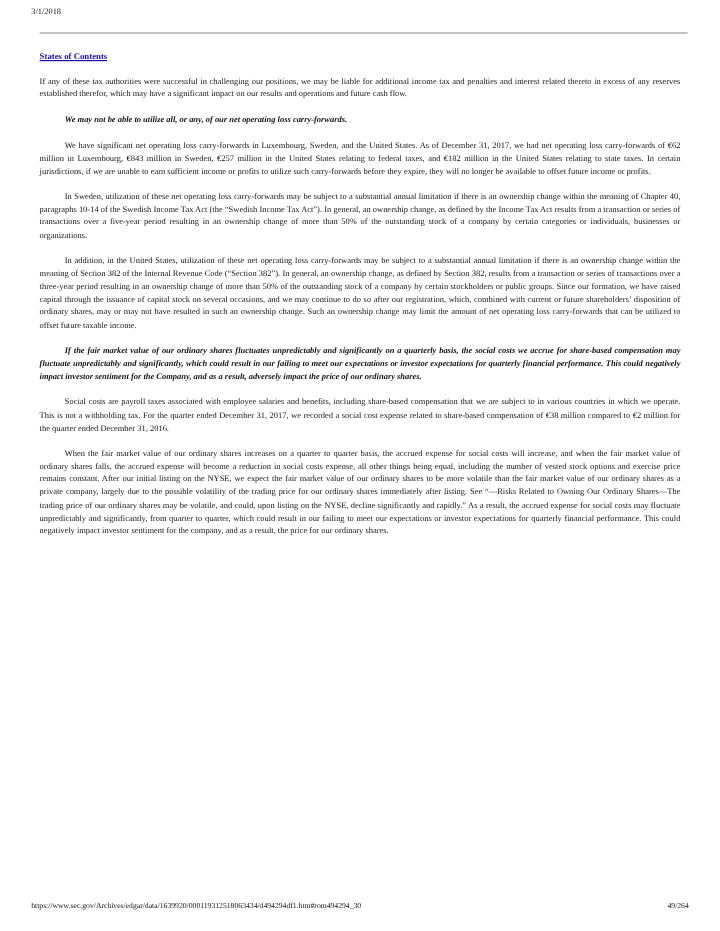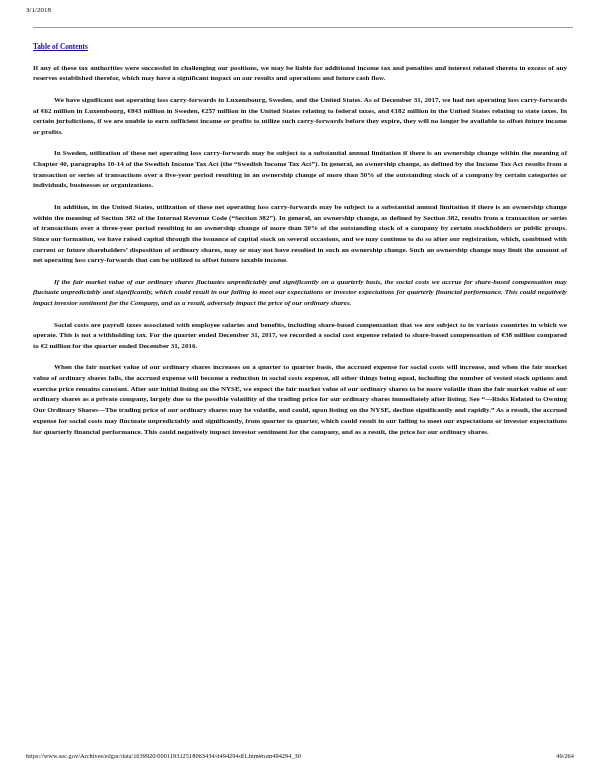--- a/index.html
+++ b/index.html
@@ -6,39 +6,40 @@
   body {
     width: 600px; height: 776px; position: relative; overflow: hidden;
     font-family: "Liberation Serif", serif; color: #111;
   }
   .hdr { position: absolute; top: 6px; left: 26px; right: 26px; height: 12px; font-size: 7px; font-family: Liberation Serif, serif; }
   .hdr .date { position: absolute; left: 0; top: 0; }
   .hdr .title { position: absolute; left: 0; right: 0; text-align: center; top: 0; }
   .rule { position: absolute; top: 27px; left: 33px; right: 27px; height: 0; border-top: 1px solid #9a9a9a; }
   .content { position: absolute; top: 42px; left: 33px; width: 534px; font-size: 7.05px; line-height: 10.7px; }
   .toc { color: #1a0dab; font-weight: bold; text-decoration: underline; font-size: 7.3px; display: inline-block; margin-bottom: 10px; }
-  p { margin: 0 0 10.7px 0; text-align: justify; font-weight: bold; }
+  p { margin: 0 0 10.7px 0; text-align: justify; }
   p.ind { text-indent: 21px; }
   p.head { font-weight: bold; font-style: italic; text-indent: 21px; }
   .pnum { text-align: center; margin-top: 2px; }
   .ftr { position: absolute; top: 752px; left: 26px; right: 26px; font-size: 6.4px; }
   .ftr .url { position: absolute; left: 0; }
   .ftr .pg { position: absolute; right: 0; }
 </style>
 </head>
 <body>
 
 <div class="hdr">
   <span class="date">3/1/2018</span>
 </div>
 <div class="rule"></div>
 
 <div class="content">
-  <a class="toc">Table of Contents</a>
+  <a class="toc">States of Contents</a>
   <p>If any of these tax authorities were successful in challenging our positions, we may be liable for additional income tax and penalties and interest related thereto in excess of any reserves established therefor, which may have a significant impact on our results and operations and future cash flow.</p>
+  <p class="head">We may not be able to utilize all, or any, of our net operating loss carry-forwards.</p>
   <p class="ind">We have significant net operating loss carry-forwards in Luxembourg, Sweden, and the United States. As of December 31, 2017, we had net operating loss carry-forwards of €62 million in Luxembourg, €843 million in Sweden, €257 million in the United States relating to federal taxes, and €182 million in the United States relating to state taxes. In certain jurisdictions, if we are unable to earn sufficient income or profits to utilize such carry-forwards before they expire, they will no longer be available to offset future income or profits.</p>
   <p class="ind">In Sweden, utilization of these net operating loss carry-forwards may be subject to a substantial annual limitation if there is an ownership change within the meaning of Chapter 40, paragraphs 10-14 of the Swedish Income Tax Act (the “Swedish Income Tax Act”). In general, an ownership change, as defined by the Income Tax Act results from a transaction or series of transactions over a five-year period resulting in an ownership change of more than 50% of the outstanding stock of a company by certain categories or individuals, businesses or organizations.</p>
   <p class="ind">In addition, in the United States, utilization of these net operating loss carry-forwards may be subject to a substantial annual limitation if there is an ownership change within the meaning of Section 382 of the Internal Revenue Code (“Section 382”). In general, an ownership change, as defined by Section 382, results from a transaction or series of transactions over a three-year period resulting in an ownership change of more than 50% of the outstanding stock of a company by certain stockholders or public groups. Since our formation, we have raised capital through the issuance of capital stock on several occasions, and we may continue to do so after our registration, which, combined with current or future shareholders’ disposition of ordinary shares, may or may not have resulted in such an ownership change. Such an ownership change may limit the amount of net operating loss carry-forwards that can be utilized to offset future taxable income.</p>
   <p class="head">If the fair market value of our ordinary shares fluctuates unpredictably and significantly on a quarterly basis, the social costs we accrue for share-based compensation may fluctuate unpredictably and significantly, which could result in our failing to meet our expectations or investor expectations for quarterly financial performance. This could negatively impact investor sentiment for the Company, and as a result, adversely impact the price of our ordinary shares.</p>
   <p class="ind">Social costs are payroll taxes associated with employee salaries and benefits, including share-based compensation that we are subject to in various countries in which we operate. This is not a withholding tax. For the quarter ended December 31, 2017, we recorded a social cost expense related to share-based compensation of €38 million compared to €2 million for the quarter ended December 31, 2016.</p>
   <p class="ind">When the fair market value of our ordinary shares increases on a quarter to quarter basis, the accrued expense for social costs will increase, and when the fair market value of ordinary shares falls, the accrued expense will become a reduction in social costs expense, all other things being equal, including the number of vested stock options and exercise price remains constant. After our initial listing on the NYSE, we expect the fair market value of our ordinary shares to be more volatile than the fair market value of our ordinary shares as a private company, largely due to the possible volatility of the trading price for our ordinary shares immediately after listing. See “—Risks Related to Owning Our Ordinary Shares—The trading price of our ordinary shares may be volatile, and could, upon listing on the NYSE, decline significantly and rapidly.” As a result, the accrued expense for social costs may fluctuate unpredictably and significantly, from quarter to quarter, which could result in our failing to meet our expectations or investor expectations for quarterly financial performance. This could negatively impact investor sentiment for the company, and as a result, the price for our ordinary shares.</p>
 </div>
 
 <div class="ftr">
   <span class="url">https://www.sec.gov/Archives/edgar/data/1639920/000119312518063434/d494294df1.htm#rom494294_30</span>

